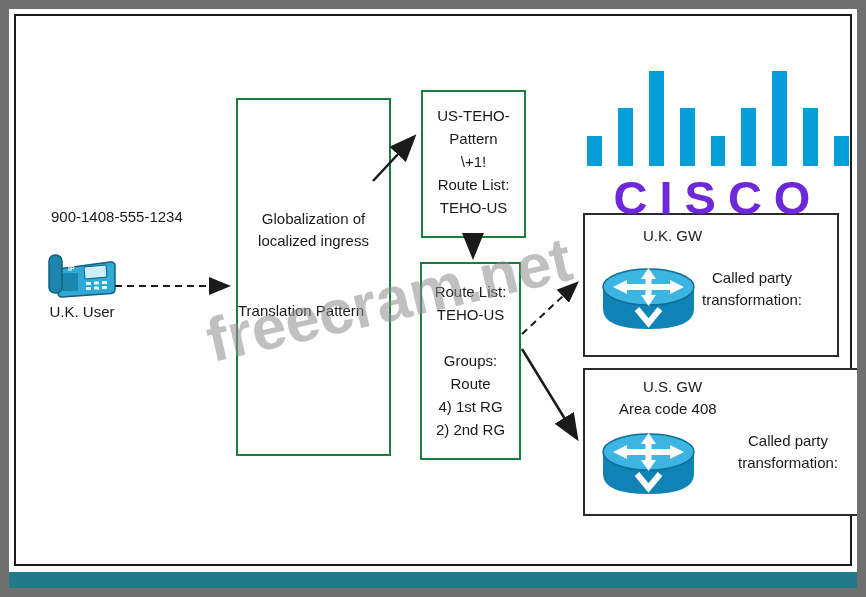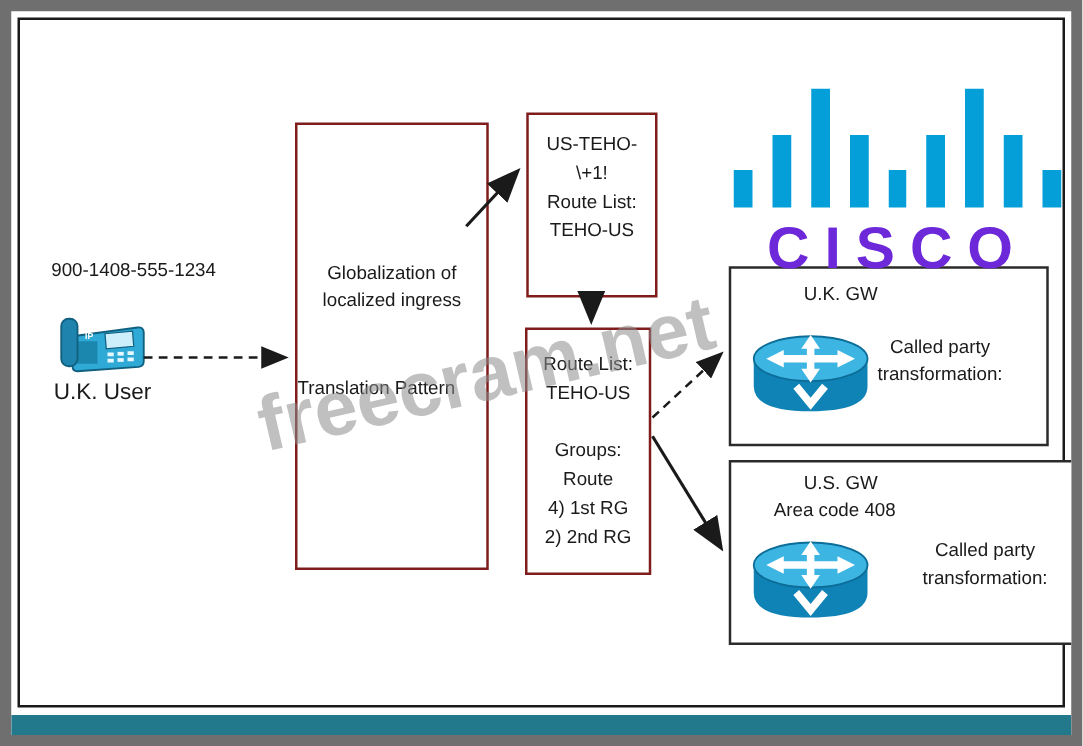--- a/index.html
+++ b/index.html
@@ -20,26 +20,26 @@
     position:absolute; left:5px; top:5px; width:838px; height:552px;
     border:2px solid #1a1a1a;
   }
   .footer-bar {
     position:absolute; left:0; bottom:0; width:848px; height:16px;
     background:#23798c;
   }
 
   .txt { font-size:15px; line-height:22px; }
 
-  .caller-number { position:absolute; left:32px; top:197px; font-size:15px; }
+  .caller-number { position:absolute; left:42px; top:197px; font-size:15px; }
   .phone-wrap { position:absolute; left:30px; top:240px; width:86px; text-align:center; }
   .phone-wrap svg { display:block; margin:0 auto; }
-  .caller-label { font-size:18px; margin-top:4px; }
-
-  .box { position:absolute; border:2px solid #7f1d1d; background:#fff; }
+  .caller-label { font-size:15px; margin-top:4px; }
+
+  .box { position:absolute; border:2px solid #15803d; background:#fff; }
 
   .translation-box { left:227px; top:89px; width:155px; height:358px; }
   .tbox-text1 { position:absolute; top:108px; left:0; width:100%; text-align:center; }
   .tbox-text2 { position:absolute; top:200px; left:0; width:100%; }
 
   .pattern-box { left:412px; top:81px; width:105px; height:148px; padding-top:12px; text-align:center; }
   .pattern-box div { line-height:23px; font-size:15px; }
 
   .routelist-box { left:411px; top:253px; width:101px; height:198px; padding-top:16px; text-align:center; }
   .routelist-box div { line-height:23px; font-size:15px; }
@@ -104,20 +104,21 @@
       <div class="caller-label">U.K. User</div>
     </div>
 
     <div class="box translation-box">
       <div class="tbox-text1 txt">Globalization of localized ingress</div>
       <div class="tbox-text2 txt">Translation Pattern</div>
     </div>
 
     <div class="box pattern-box">
       <div>US-TEHO-</div>
+      <div>Pattern</div>
       <div>\+1!</div>
       <div>Route List:</div>
       <div>TEHO-US</div>
     </div>
 
     <div class="box routelist-box">
       <div>Route List:</div>
       <div>TEHO-US</div>
       <div class="spacer"></div>
       <div>Groups:</div>

